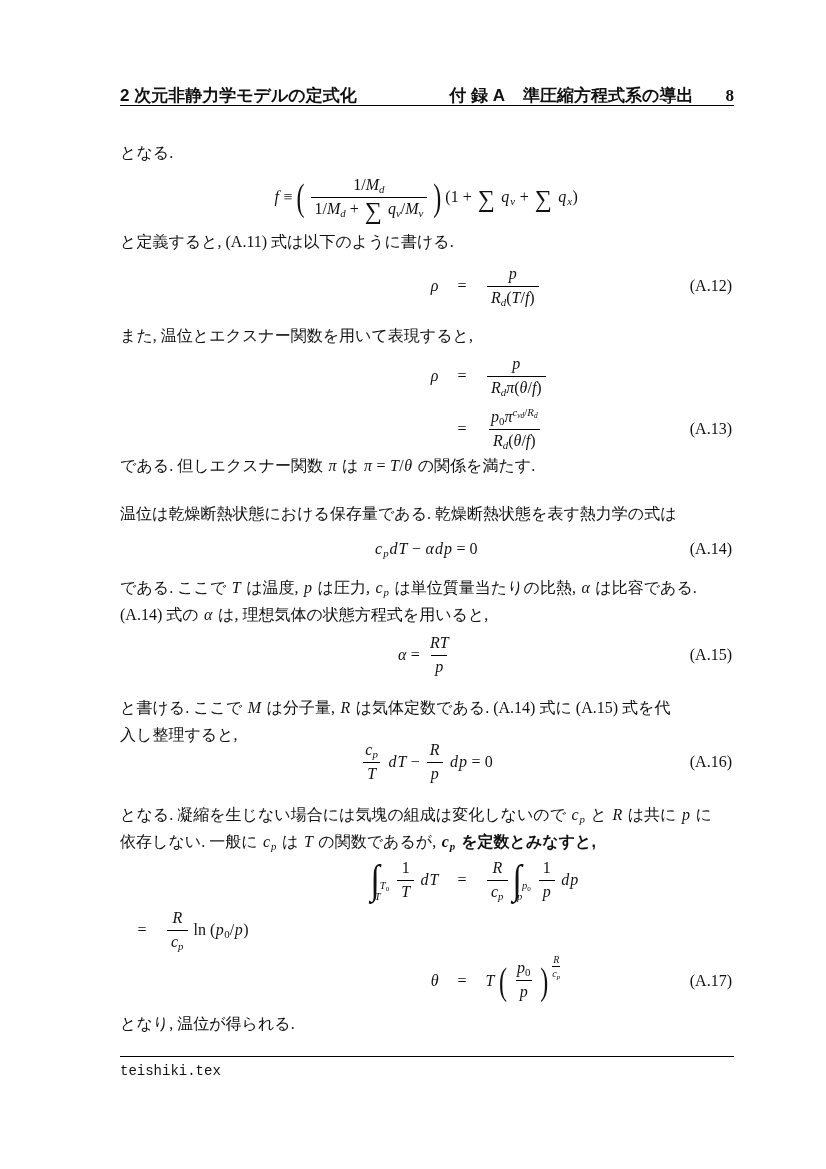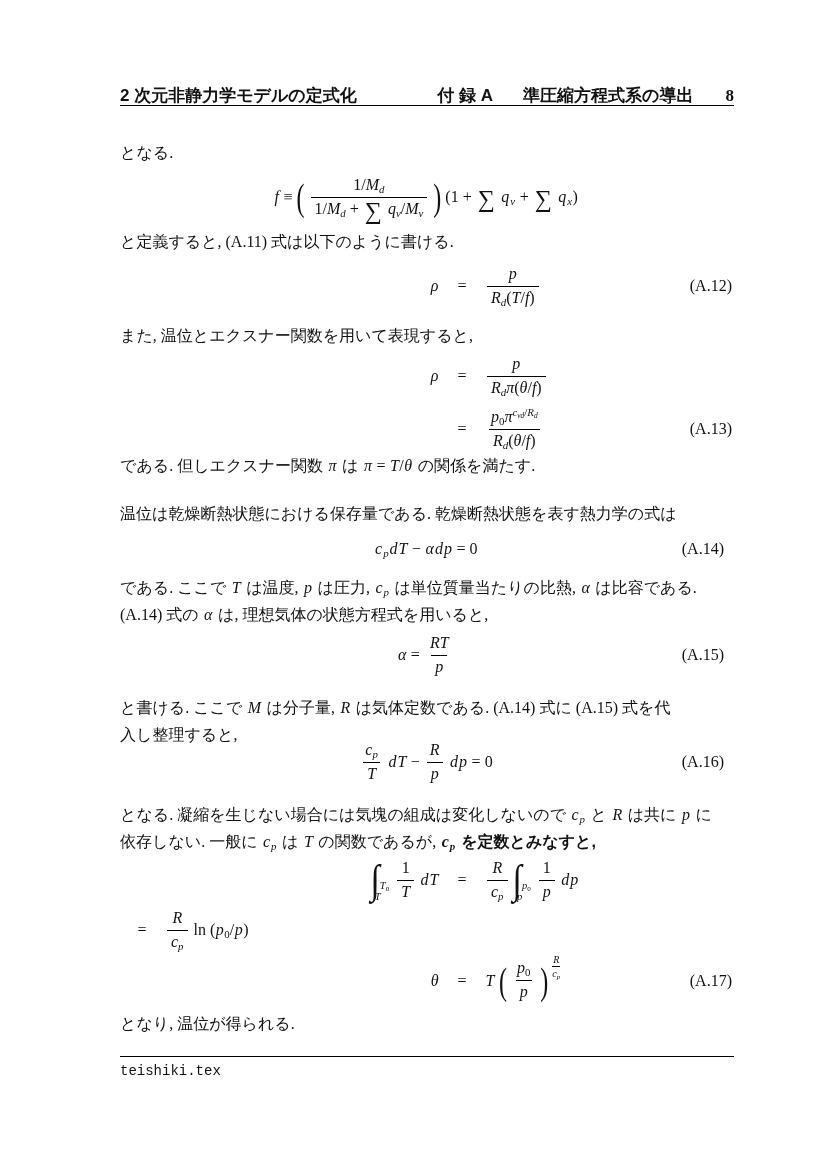--- a/index.html
+++ b/index.html
@@ -6,21 +6,21 @@
   body{
     width:826px;height:1169px;background:#ffffff;color:#111;
     font-family:"Liberation Serif","DejaVu Serif",serif;
     font-size:16px;position:relative;overflow:hidden;
   }
   .page{position:absolute;inset:0;margin-left:20px;}
   
   .header{position:absolute;left:100px;width:614px;top:84px;
     display:flex;align-items:baseline;font-weight:bold;font-size:17px;
     font-family:"Liberation Sans","DejaVu Sans",sans-serif;}
-  .h-mid{margin-left:auto;display:flex;gap:30px;}
+  .h-mid{margin-left:auto;display:flex;gap:18px;}
   .h-page{margin-left:32px;font-family:"Liberation Serif",serif;}
   .hrule{position:absolute;left:100px;width:614px;height:1px;background:#000;}
   
   .p{position:absolute;left:100px;width:620px;line-height:27px;}
   .tline{display:block;white-space:nowrap;}
   .m{font-style:normal;padding:0 1px;}
   .m i{font-family:"Liberation Serif","DejaVu Serif",serif;font-style:italic;padding:0 0.5px;}
   .rm{font-style:normal;}
   sub{font-size:0.68em;vertical-align:-0.3em;line-height:0;}
   sup{font-size:0.68em;vertical-align:0.5em;line-height:0;}
@@ -29,21 +29,21 @@
   
   .eq{position:absolute;left:100px;width:612px;}
   .ecenter{display:flex;justify-content:center;align-items:center;gap:2px;min-height:24px;}
   .erows{display:block;}
   .erow{display:flex;align-items:center;position:relative;}
   .el{flex:0 0 320px;display:flex;justify-content:flex-end;align-items:center;gap:2px;}
   .erel{flex:0 0 44px;text-align:center;}
   .er{flex:1;display:flex;justify-content:flex-start;align-items:center;gap:2px;}
   .etag{position:absolute;right:0;top:50%;transform:translateY(-50%);}
   .eq.center{display:flex;align-items:center;justify-content:center;position:absolute;}
-  .eq.center .etag{right:8px;}
+  .eq.center .etag{right:0;}
   .frac{display:inline-flex;flex-direction:column;align-items:center;vertical-align:middle;margin:0 3px;line-height:1.3;}
   .frac .fn{display:block;padding:0 4px 1px;}
   .frac .fd{display:block;border-top:1px solid #000;padding:1px 4px 0;}
   .bigp{display:inline-block;transform:scaleY(1.6);font-size:1.5em;line-height:1;vertical-align:middle;margin:0 1px;font-weight:400;}
   .sum{font-size:24px;line-height:0;vertical-align:middle;position:relative;top:1px;margin:0 2px;font-style:normal;}
   .int{display:inline-flex;align-items:center;margin-right:3px;vertical-align:middle;}
   .isym{font-size:34px;line-height:1;display:inline-block;transform:scaleY(1.2);}
   .ilim{display:inline-flex;flex-direction:column;justify-content:flex-end;height:44px;font-size:10.5px;line-height:1;}
   .ilim .ihi{align-self:flex-start;margin-top:0;}
   .ilim .ilo{align-self:flex-start;margin-left:-5px;margin-bottom:0;}

